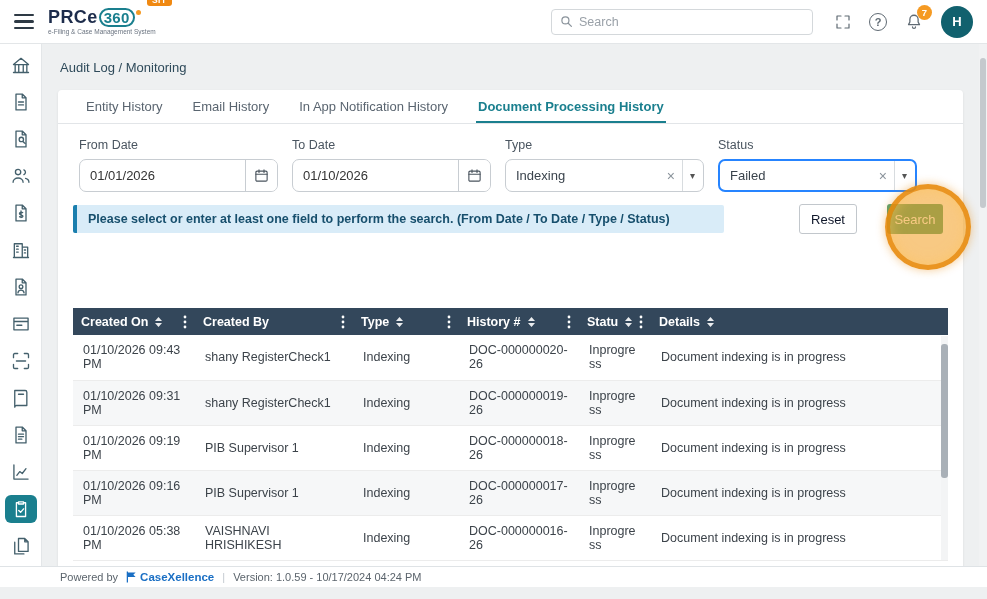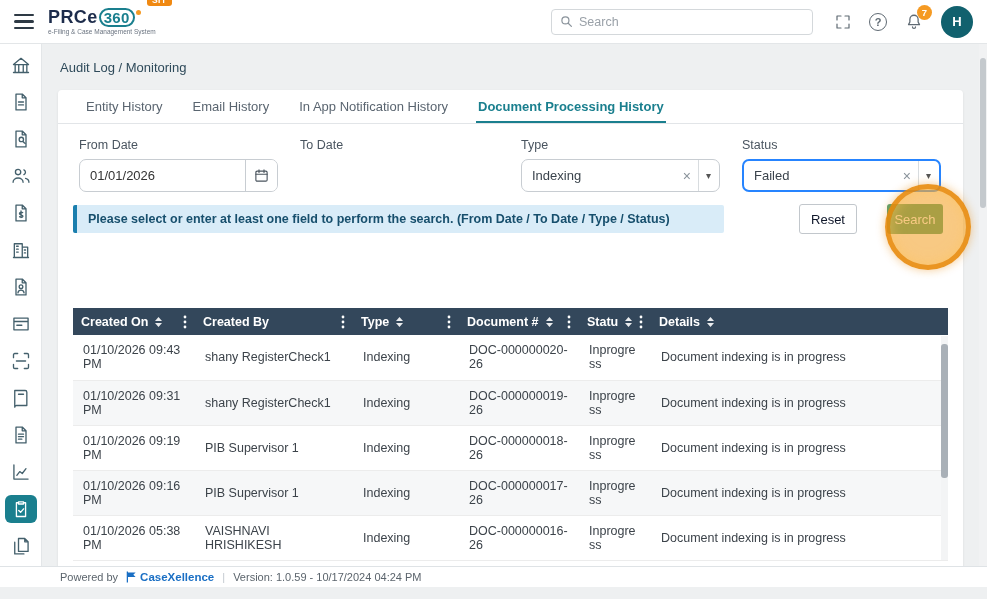--- a/index.html
+++ b/index.html
@@ -34,21 +34,21 @@
   
   .main{position:absolute;left:42px;top:44px;right:8px;bottom:21px;background:#eef0f1;overflow:hidden}
   .breadcrumb-bar{height:46px;display:flex;align-items:center;padding:0 18px}
   .breadcrumb{font-size:13px;color:#2e4a5a}
   .card{margin:0 16px;background:#fff;border-radius:4px;box-shadow:0 1px 3px rgba(0,0,0,.08);height:calc(100% - 46px);position:relative}
 
   .tab-bar{display:flex;gap:26px;padding:0 26px;border-bottom:1px solid #e2e5e8;height:34px;align-items:flex-end}
   .tab{font-size:13px;color:#5a6570;padding:8px 2px 7px;cursor:pointer;border-bottom:2px solid transparent;white-space:nowrap}
   .tab.active{color:var(--accent-teal);font-weight:bold;border-bottom-color:var(--accent-teal)}
 
-  .filters{display:flex;gap:22px;padding:14px 21px 0}
+  .filters{display:flex;gap:14px;padding:14px 21px 0}
   .filter{width:199px}
   .filter-label{font-size:12.5px;color:#4a5560;margin-bottom:7px}
   .control{height:33px;border:1px solid #c8cdd2;border-radius:7px;display:flex;align-items:center;background:#fff;font-size:13px;color:#333;overflow:hidden}
   .date-input{flex:1;border:none;outline:none;padding:0 10px;font-size:13px;color:#333;min-width:0;background:transparent;font-family:inherit}
   .cal-btn{width:32px;align-self:stretch;border-left:1px solid #c8cdd2;display:flex;align-items:center;justify-content:center;color:#4a545e;cursor:pointer;background:#fff}
   .select{padding:0 8px 0 10px;gap:7px;cursor:pointer}
   .select-value{flex:1;color:#3a434c}
   .clear-icon{color:#8a939b;font-size:14px;line-height:1;cursor:pointer}
   .caret{color:#555;font-size:10px;cursor:pointer;border-left:1px solid #d8dcdf;padding-left:7px;align-self:stretch;display:flex;align-items:center}
   .select.focused{border:2px solid var(--focus-blue)}
@@ -264,20 +264,29 @@
             <span class="cal-btn">
               <svg width="15" height="15" viewBox="0 0 24 24" fill="none" stroke="currentColor" stroke-width="1.8" stroke-linecap="round">
                   <rect x="3" y="5" width="18" height="16" rx="2"></rect>
                   <path d="M8 3v4M16 3v4M3 10h18"></path>
                 </svg>
             </span>
           </div>
         </div>
         <div class="filter">
           <div class="filter-label">To Date</div>
+          <div class="control">
+            <input class="date-input" value="01/10/2026" style="">
+            <span class="cal-btn">
+              <svg width="15" height="15" viewBox="0 0 24 24" fill="none" stroke="currentColor" stroke-width="1.8" stroke-linecap="round">
+                  <rect x="3" y="5" width="18" height="16" rx="2"></rect>
+                  <path d="M8 3v4M16 3v4M3 10h18"></path>
+                </svg>
+            </span>
+          </div>
         </div>
         <div class="filter">
           <div class="filter-label">Type</div>
           <div class="control select">
             <span class="select-value">Indexing</span>
             <span class="clear-icon">×</span>
             <span class="caret">▾</span>
           </div>
         </div>
         <div class="filter">
@@ -348,21 +357,21 @@
                       <svg width="4" height="14" viewBox="0 0 4 14">
                         <circle cx="2" cy="2" r="1.4" fill="#fff"></circle>
                         <circle cx="2" cy="7" r="1.4" fill="#fff"></circle>
                         <circle cx="2" cy="12" r="1.4" fill="#fff"></circle>
                       </svg>
                     </span>
                   </span>
                 </th>
                 <th style="width: 120px;">
                   <span class="th-flex">
-                    <span class="th-label">Document #</span>
+                    <span class="th-label">History #</span>
                     <span class="sort">
                       <svg width="9" height="12" viewBox="0 0 9 12">
                         <path d="M4.5 1L8 5H1z" fill="#fff" opacity=".9"></path>
                         <path d="M4.5 11L1 7h7z" fill="#fff" opacity=".9"></path>
                       </svg>
                     </span>
                     <span class="kebab">
                       <svg width="4" height="14" viewBox="0 0 4 14">
                         <circle cx="2" cy="2" r="1.4" fill="#fff"></circle>
                         <circle cx="2" cy="7" r="1.4" fill="#fff"></circle>

